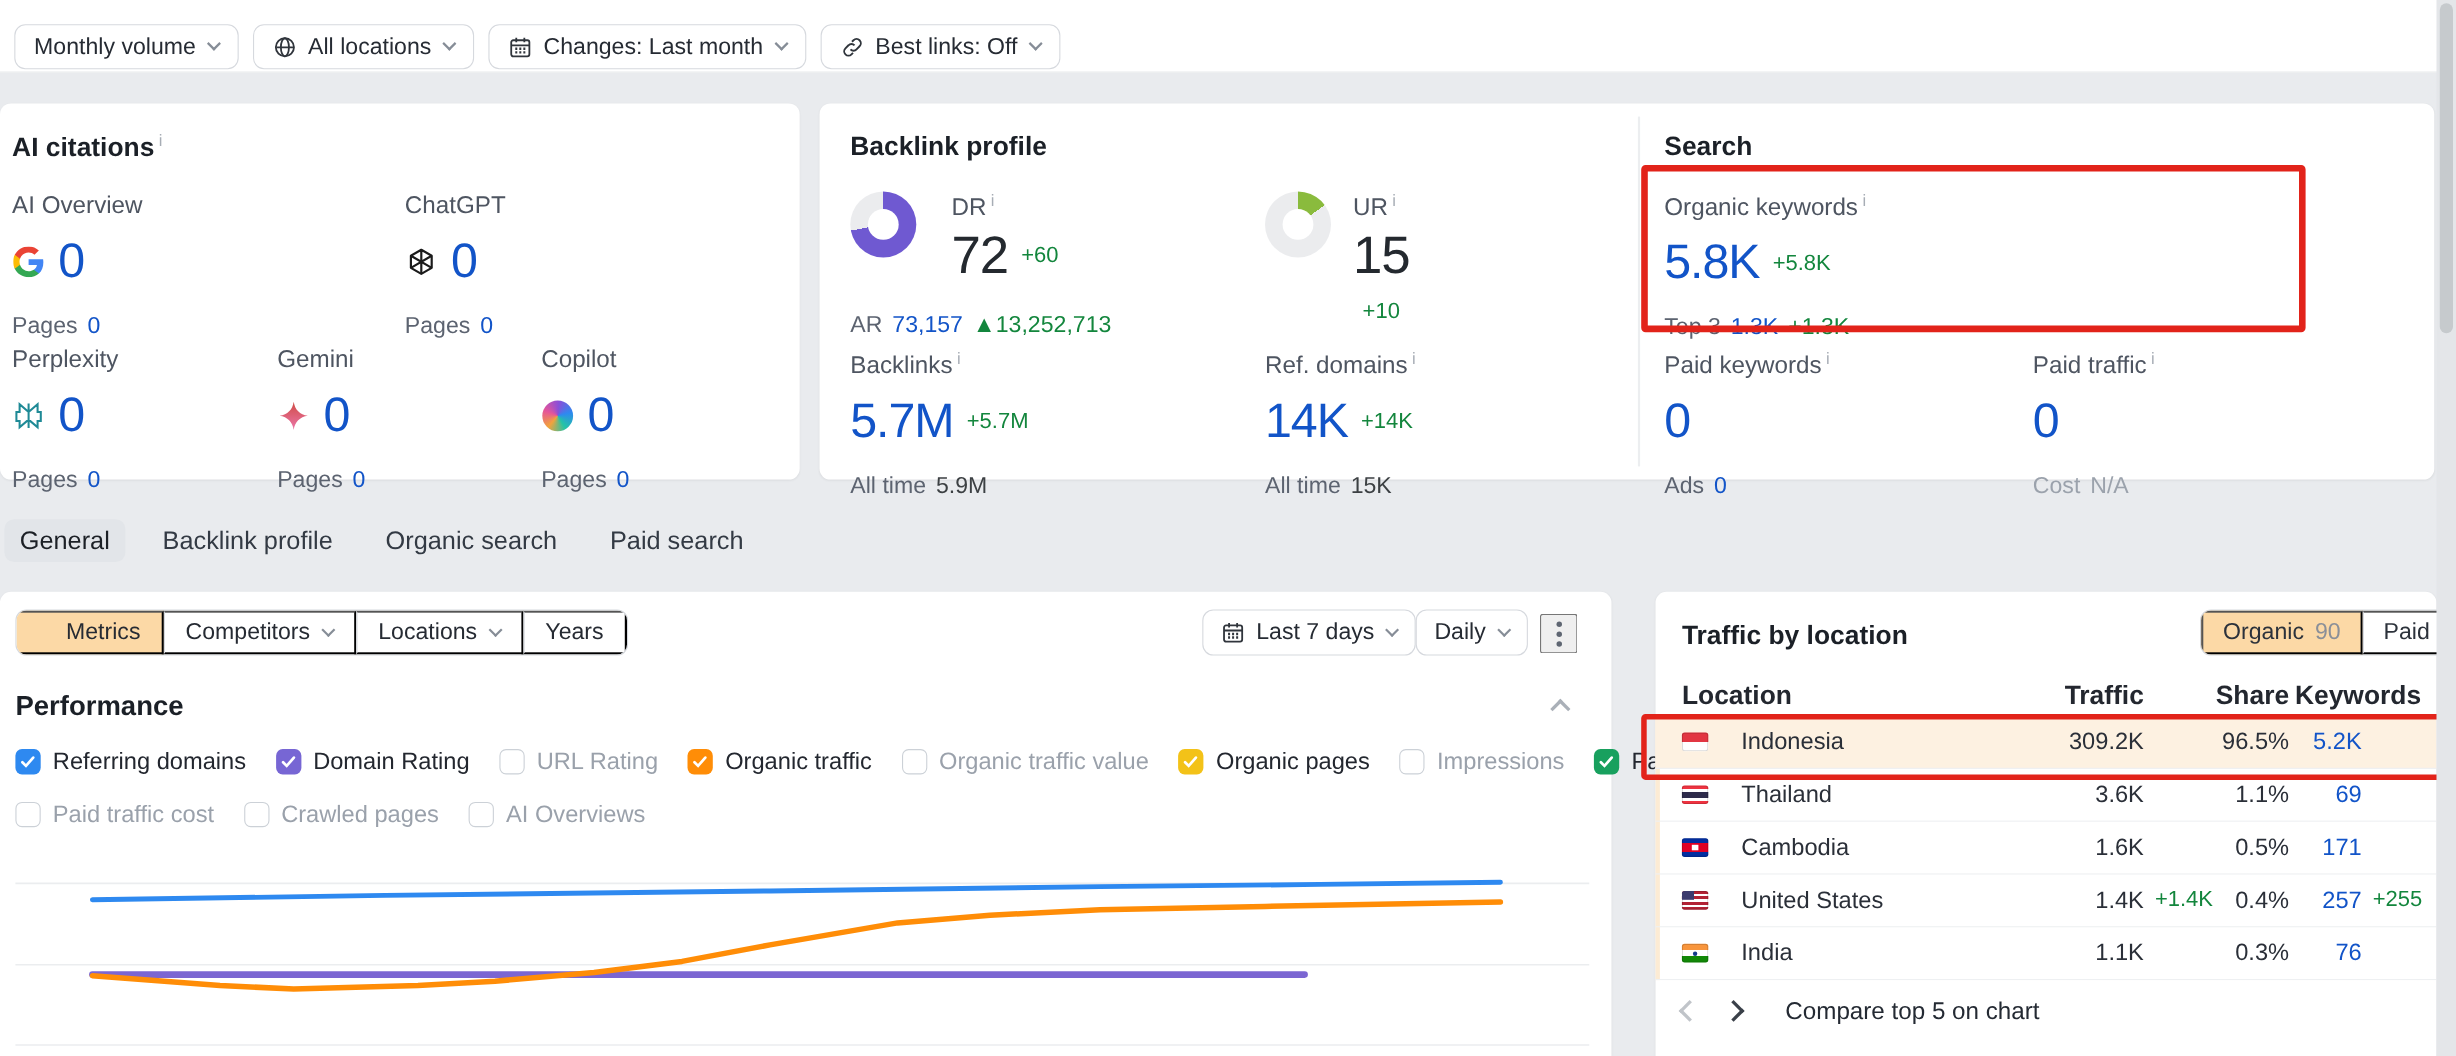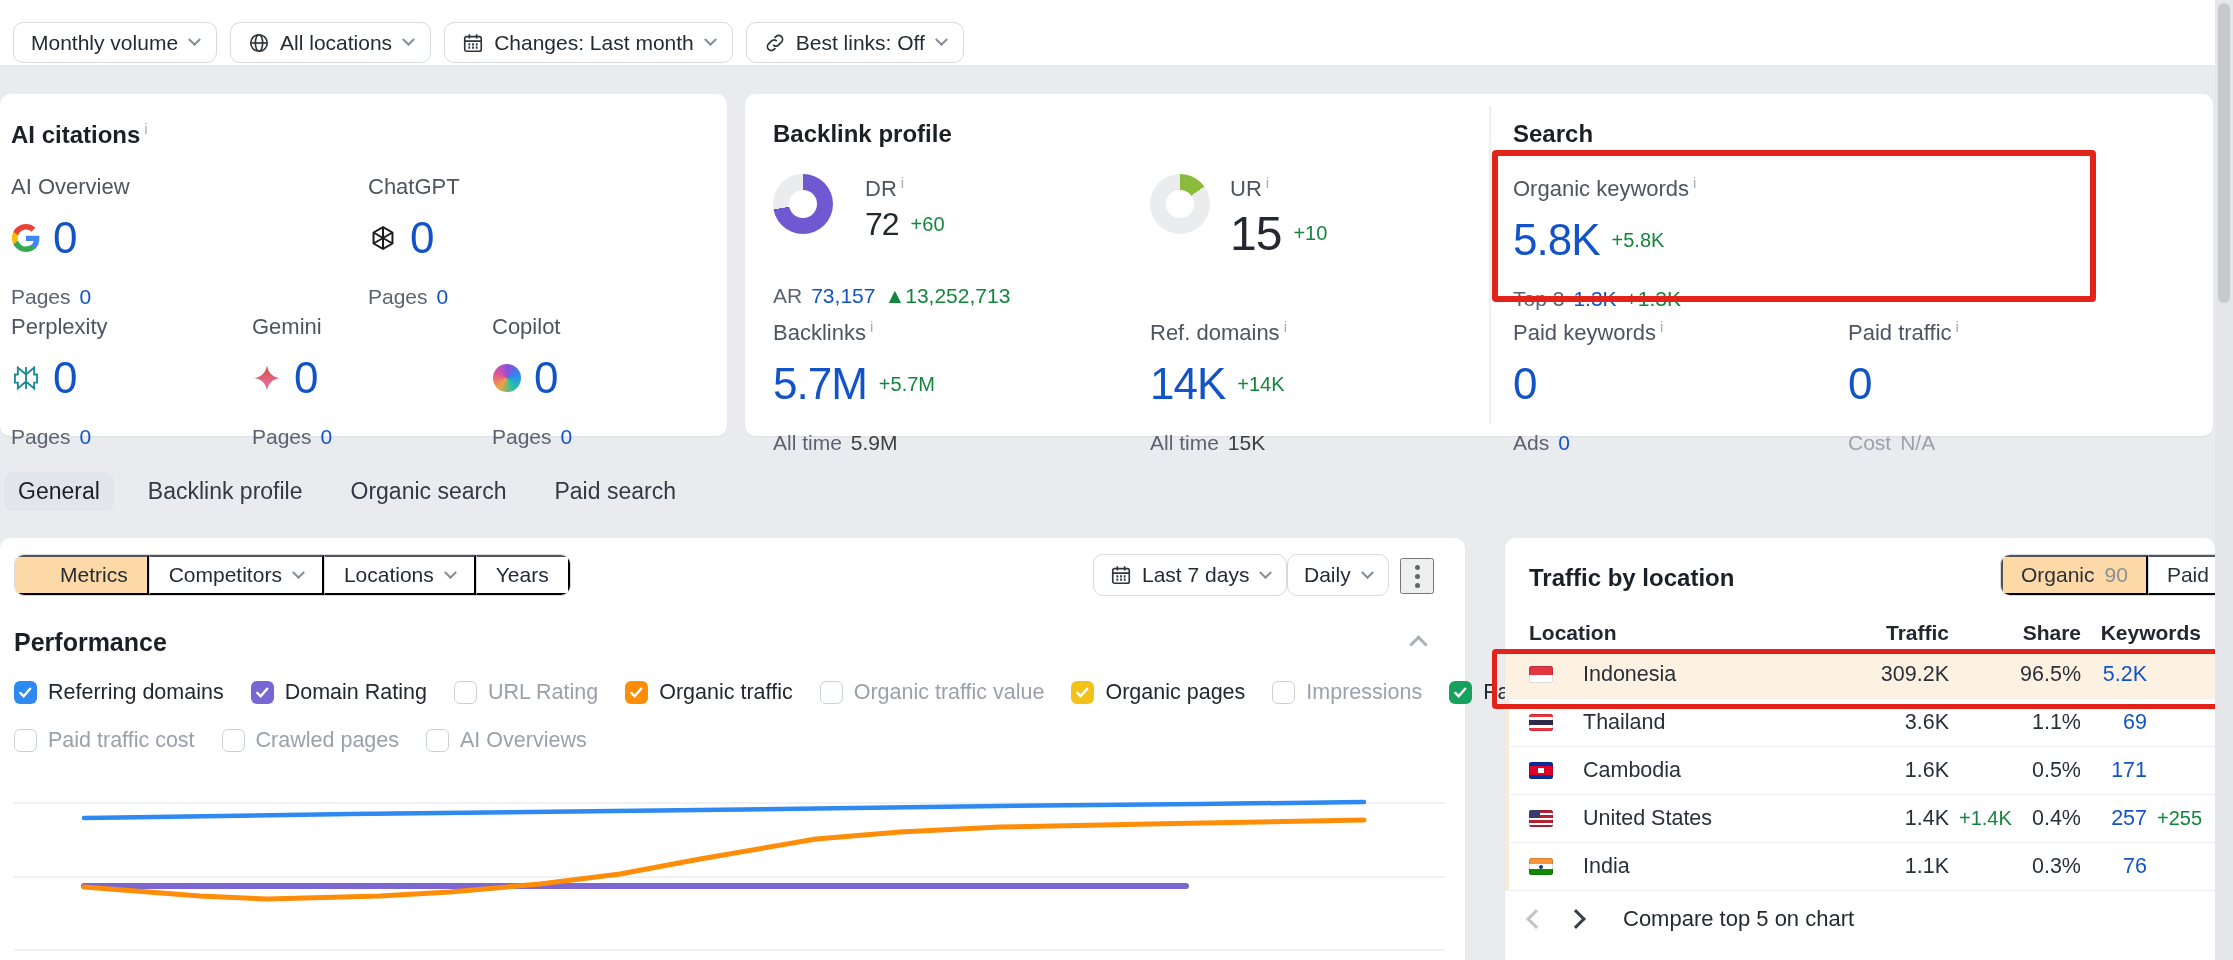--- a/index.html
+++ b/index.html
@@ -80,21 +80,21 @@
 
   
   .seg-toggle { position:absolute; left:495px; top:16px; display:flex; height:42px; border:1.5px solid #d6d9de;
     border-radius:10px; overflow:hidden; }
   .tseg { display:flex; align-items:center; gap:10px; padding:0 18px; font-size:21px; color:#2c323b; background:#fff; cursor:pointer; }
   .tseg .cnt { color:#8a8f98; }
   .tseg.on { background:#fcd9a6; }
   .tseg + .tseg { border-left:1.5px solid #d6d9de; }
 
   .loc-grid { display:grid; grid-template-columns:320px 100px 62px 70px 66px 54px; align-items:center; }
-  .loc-head { position:absolute; left:24px; right:14px; top:78px; height:34px; font-size:21px; font-weight:700; color:#23272f; }
+  .loc-head { position:absolute; left:24px; right:14px; top:78px; height:34px; font-size:24px; font-weight:700; color:#23272f; }
   .loc-head .h-r { text-align:right; }
   .loc-head .h-kw { grid-column:5 / span 2; text-align:right; }
   .loc-body { position:absolute; left:0; right:0; top:112px; border-top:1.5px solid #e3e6ea; }
   .loc-body::before { content:""; position:absolute; left:0; top:0; bottom:0; width:4px; background:#fcebd4; }
   .loc-row { position:relative; height:48px; padding:0 14px 0 24px; border-bottom:1px solid #eef0f2; font-size:21.5px; cursor:pointer; }
   .loc-row.hl { background:#fdf1e1; }
   .cell-r { text-align:right; color:#2a2f38; }
   .cell-d { text-align:left; padding-left:10px; font-size:20px; color:#13863d; }
   .cell-kw { text-align:right; color:#1254c8; }
   .country { display:flex; align-items:center; gap:30px; color:#2a2f38; }
@@ -253,36 +253,36 @@
 </div>
 
 <div class="card" id="card-bl">
   <div class="card-title" style="left:28px; top:26px;">Backlink profile</div>
 
   <div class="metric" style="left:28px; top:80px; display:flex; gap:32px;">
     <div class="donut dr" style="--p: 72;"></div>
     <div>
       <div class="m-label"><span>DR</span><span class="info-icon">i</span></div>
       <div class="m-valrow" style="margin-top:4px;">
-        <span class="m-value dark" style="font-size:32px;">72</span>
+        <span class="m-value dark" style="font-size:48px;">72</span>
         <span class="m-delta">+60</span>
       </div>
     </div>
   </div>
   <div class="m-sub" style="position:absolute; left:28px; top:168px;">
     <span class="s-label">AR</span>
     <span class="s-link">73,157</span>
     <span class="s-green">▲13,252,713</span>
   </div>
 
   <div class="metric" style="left:405px; top:80px; display:flex; gap:20px;">
     <div class="donut ur" style="--p: 15;"></div>
     <div>
       <div class="m-label"><span>UR</span><span class="info-icon">i</span></div>
-      <div class="m-valrow" style="margin-top:4px;">
+      <div class="m-valrow" style="margin-top:4px;flex-direction:column;">
         <span class="m-value dark" style="font-size:48px;">15</span>
         <span class="m-delta">+10</span>
       </div>
     </div>
   </div>
 
   <div class="metric" style="left:28px; top:224px;">
     <div class="m-label"><span>Backlinks</span><span class="info-icon">i</span></div>
     <div class="m-valrow">
       <span class="m-value">5.7M</span>

